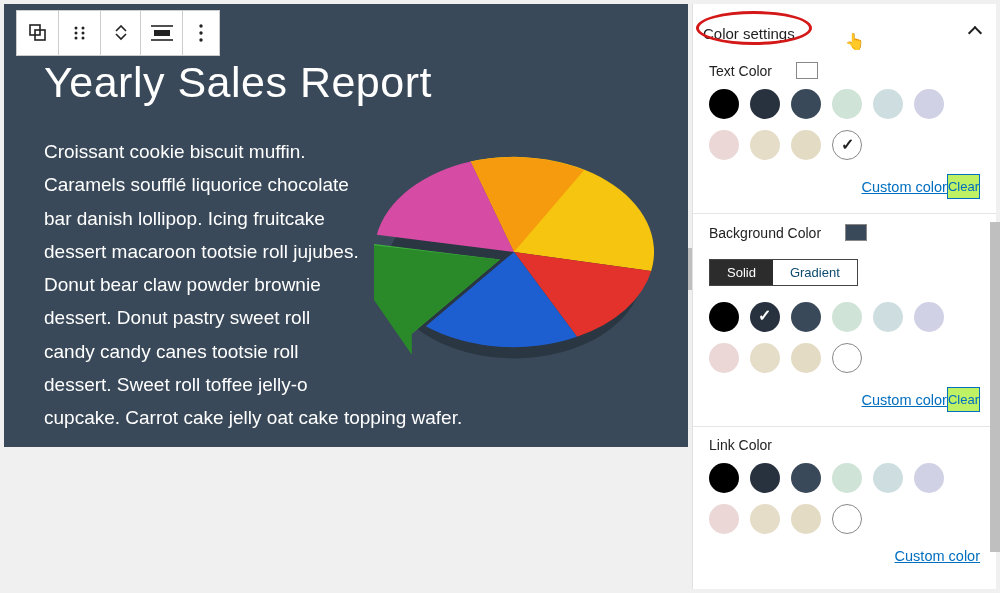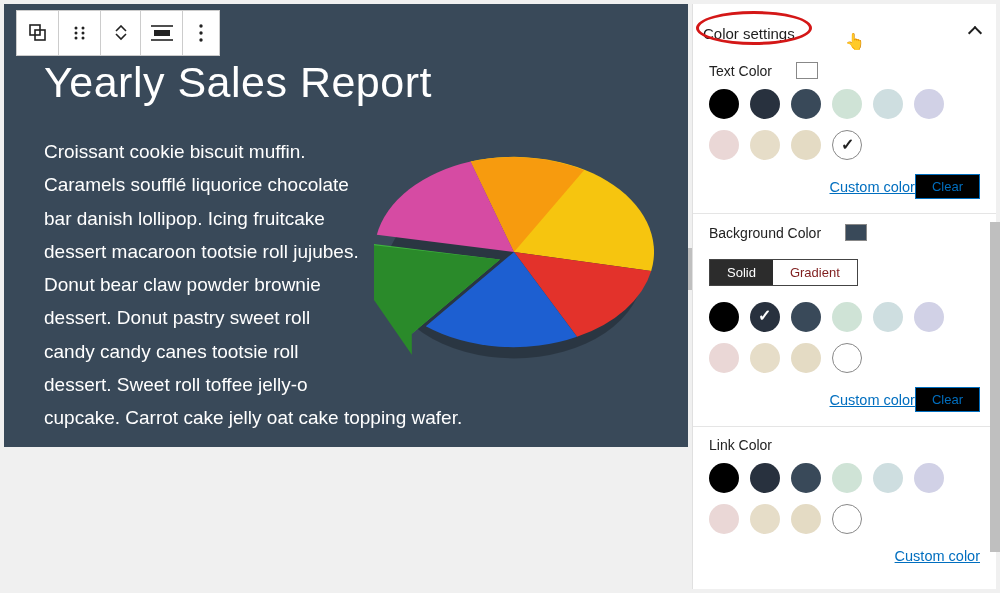--- a/index.html
+++ b/index.html
@@ -28,25 +28,25 @@
 .section-row { display:flex; align-items:center; gap:24px; margin-bottom:10px; }
 .section-label { font-size:14px; color:#222; }
 .swatch-preview { width:22px; height:17px; border:1px solid #888; }
 .swatches { display:flex; flex-wrap:wrap; gap:11px; margin-top:6px; }
 .swatch { width:30px; height:30px; border-radius:50%; cursor:pointer; position:relative; }
 .swatch.sel-check:after { content:'✓'; position:absolute; left:8px; top:4px; font-size:16px; color:#fff; font-weight:700;}
 .swatch.sel-check-dark:after { content:'✓'; position:absolute; left:8px; top:4px; font-size:16px; color:#222; font-weight:700;}
 .swatch.outlined { border:1px solid #888; }
 .section-foot { display:flex; justify-content:flex-end; align-items:center; margin-top:14px; }
 .link { color:#006ebf; text-decoration:underline; font-size:14.5px; cursor:pointer; }
-.clear-btn { border:1px solid #006ebf; color:#006ebf; background:#000000; padding:4px 16px; font-size:13px; cursor:pointer; }
+.clear-btn { border:1px solid #006ebf; color:#006ebf; background:#bef264; padding:4px 0; font-size:13px; cursor:pointer; }
 .seg { display:inline-flex; border:1px solid #444; margin:8px 0 10px; }
 .seg-btn { padding:5px 17px; font-size:13px; cursor:pointer; }
 .seg-btn.active { background:#2c2c2c; color:#fff; }
-.seg-btn:not(.active){ background:#fff; color:#7f1d1d;text-align:right; }
+.seg-btn:not(.active){ background:#fff; color:#0c4a6e;text-align:right; }
 .scroll-thumb { position:absolute; right:0; top:222px; width:10px; height:330px; background:#bfbfbf; }
 .scroll-thumb-l { position:absolute; left:688px; top:248px; width:8px; height:42px; background:#bfbfbf; }
 </style>
 </head>
 <body>
 
 <div class="main-area">
   <div class="toolbar">
     <div class="toolbar-btn">
       <svg width="20" height="20" viewBox="0 0 20 20">

